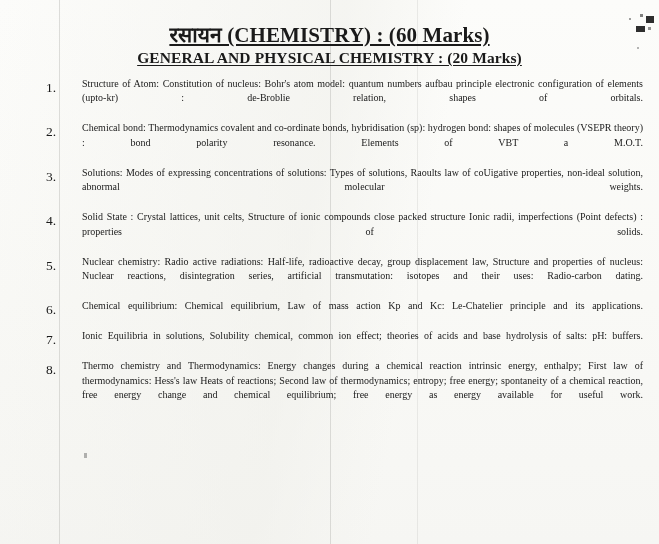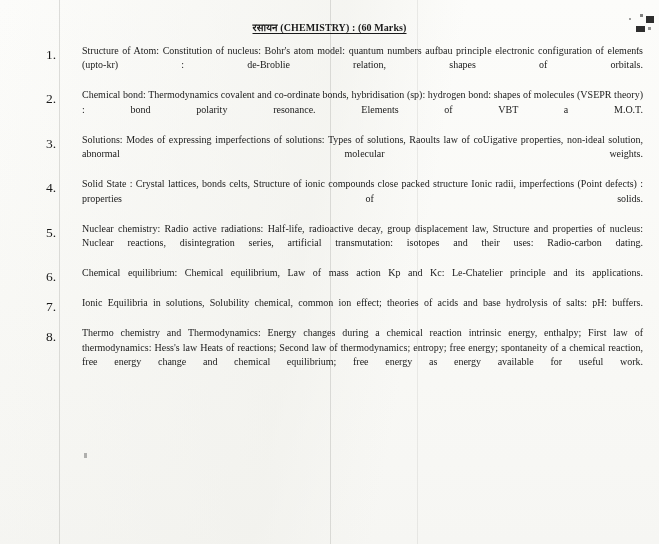--- a/index.html
+++ b/index.html
@@ -60,21 +60,21 @@
     font-size: 15.5px;
     font-weight: bold;
     letter-spacing: 0.1px;
     line-height: 1.28;
     white-space: nowrap;
   }
   .title-line .u {
     text-decoration: underline;
     text-underline-offset: 2px;
   }
-  .title-line-1 { font-size: 10px; }
+  .title-line-1 { font-size: 21px; }
   .title-line-2 { font-size: 15.5px; margin-top: -1px; }
 
   .syllabus-list {
     margin: 0;
     padding: 9px 16px 0 22px;
     list-style: none;
   }
   .item {
     display: flex;
     align-items: flex-start;
@@ -117,42 +117,45 @@
 <div class="speck speck-5"></div>
 <div class="speck speck-6"></div>
 <div class="speck speck-7"></div>
 
 <div class="page">
 
   <header class="doc-header">
     <div class="title-line title-line-1">
       <span class="u">रसायन (CHEMISTRY) : (60 Marks)</span>
     </div>
+    <div class="title-line title-line-2">
+      <span class="u">GENERAL AND PHYSICAL CHEMISTRY :  (20 Marks)</span>
+    </div>
   </header>
 
   <ol class="syllabus-list">
 
     <li class="item">
       <div class="item-number">1.</div>
       <div class="item-text">Structure of Atom: Constitution of nucleus: Bohr's atom model: quantum numbers aufbau principle electronic configuration of elements (upto-kr) : de-Broblie relation, shapes of orbitals.</div>
     </li>
 
     <li class="item">
       <div class="item-number">2.</div>
       <div class="item-text">Chemical bond: Thermodynamics covalent and co-ordinate bonds, hybridisation (sp): hydrogen bond: shapes of molecules (VSEPR theory) : bond polarity resonance. Elements of VBT a M.O.T.</div>
     </li>
 
     <li class="item">
       <div class="item-number">3.</div>
-      <div class="item-text">Solutions: Modes of expressing imperfections of solutions: Types of solutions, Raoults law of coUigative properties, non-ideal solution, abnormal molecular weights.</div>
+      <div class="item-text">Solutions: Modes of expressing concentrations of solutions: Types of solutions, Raoults law of coUigative properties, non-ideal solution, abnormal molecular weights.</div>
     </li>
 
     <li class="item">
       <div class="item-number">4.</div>
-      <div class="item-text">Solid State : Crystal lattices, bonds celts, Structure of ionic compounds close packed structure Ionic radii, imperfections (Point defects) : properties of solids.</div>
+      <div class="item-text">Solid State : Crystal lattices, unit celts, Structure of ionic compounds close packed structure Ionic radii, imperfections (Point defects) : properties of solids.</div>
     </li>
 
     <li class="item">
       <div class="item-number">5.</div>
       <div class="item-text">Nuclear chemistry: Radio active radiations: Half-life, radioactive decay, group displacement law, Structure and properties of nucleus: Nuclear reactions, disintegration series, artificial transmutation: isotopes and their uses: Radio-carbon dating.</div>
     </li>
 
     <li class="item">
       <div class="item-number">6.</div>
       <div class="item-text">Chemical equilibrium: Chemical equilibrium, Law of mass action Kp and Kc: Le-Chatelier principle and its applications.</div>

